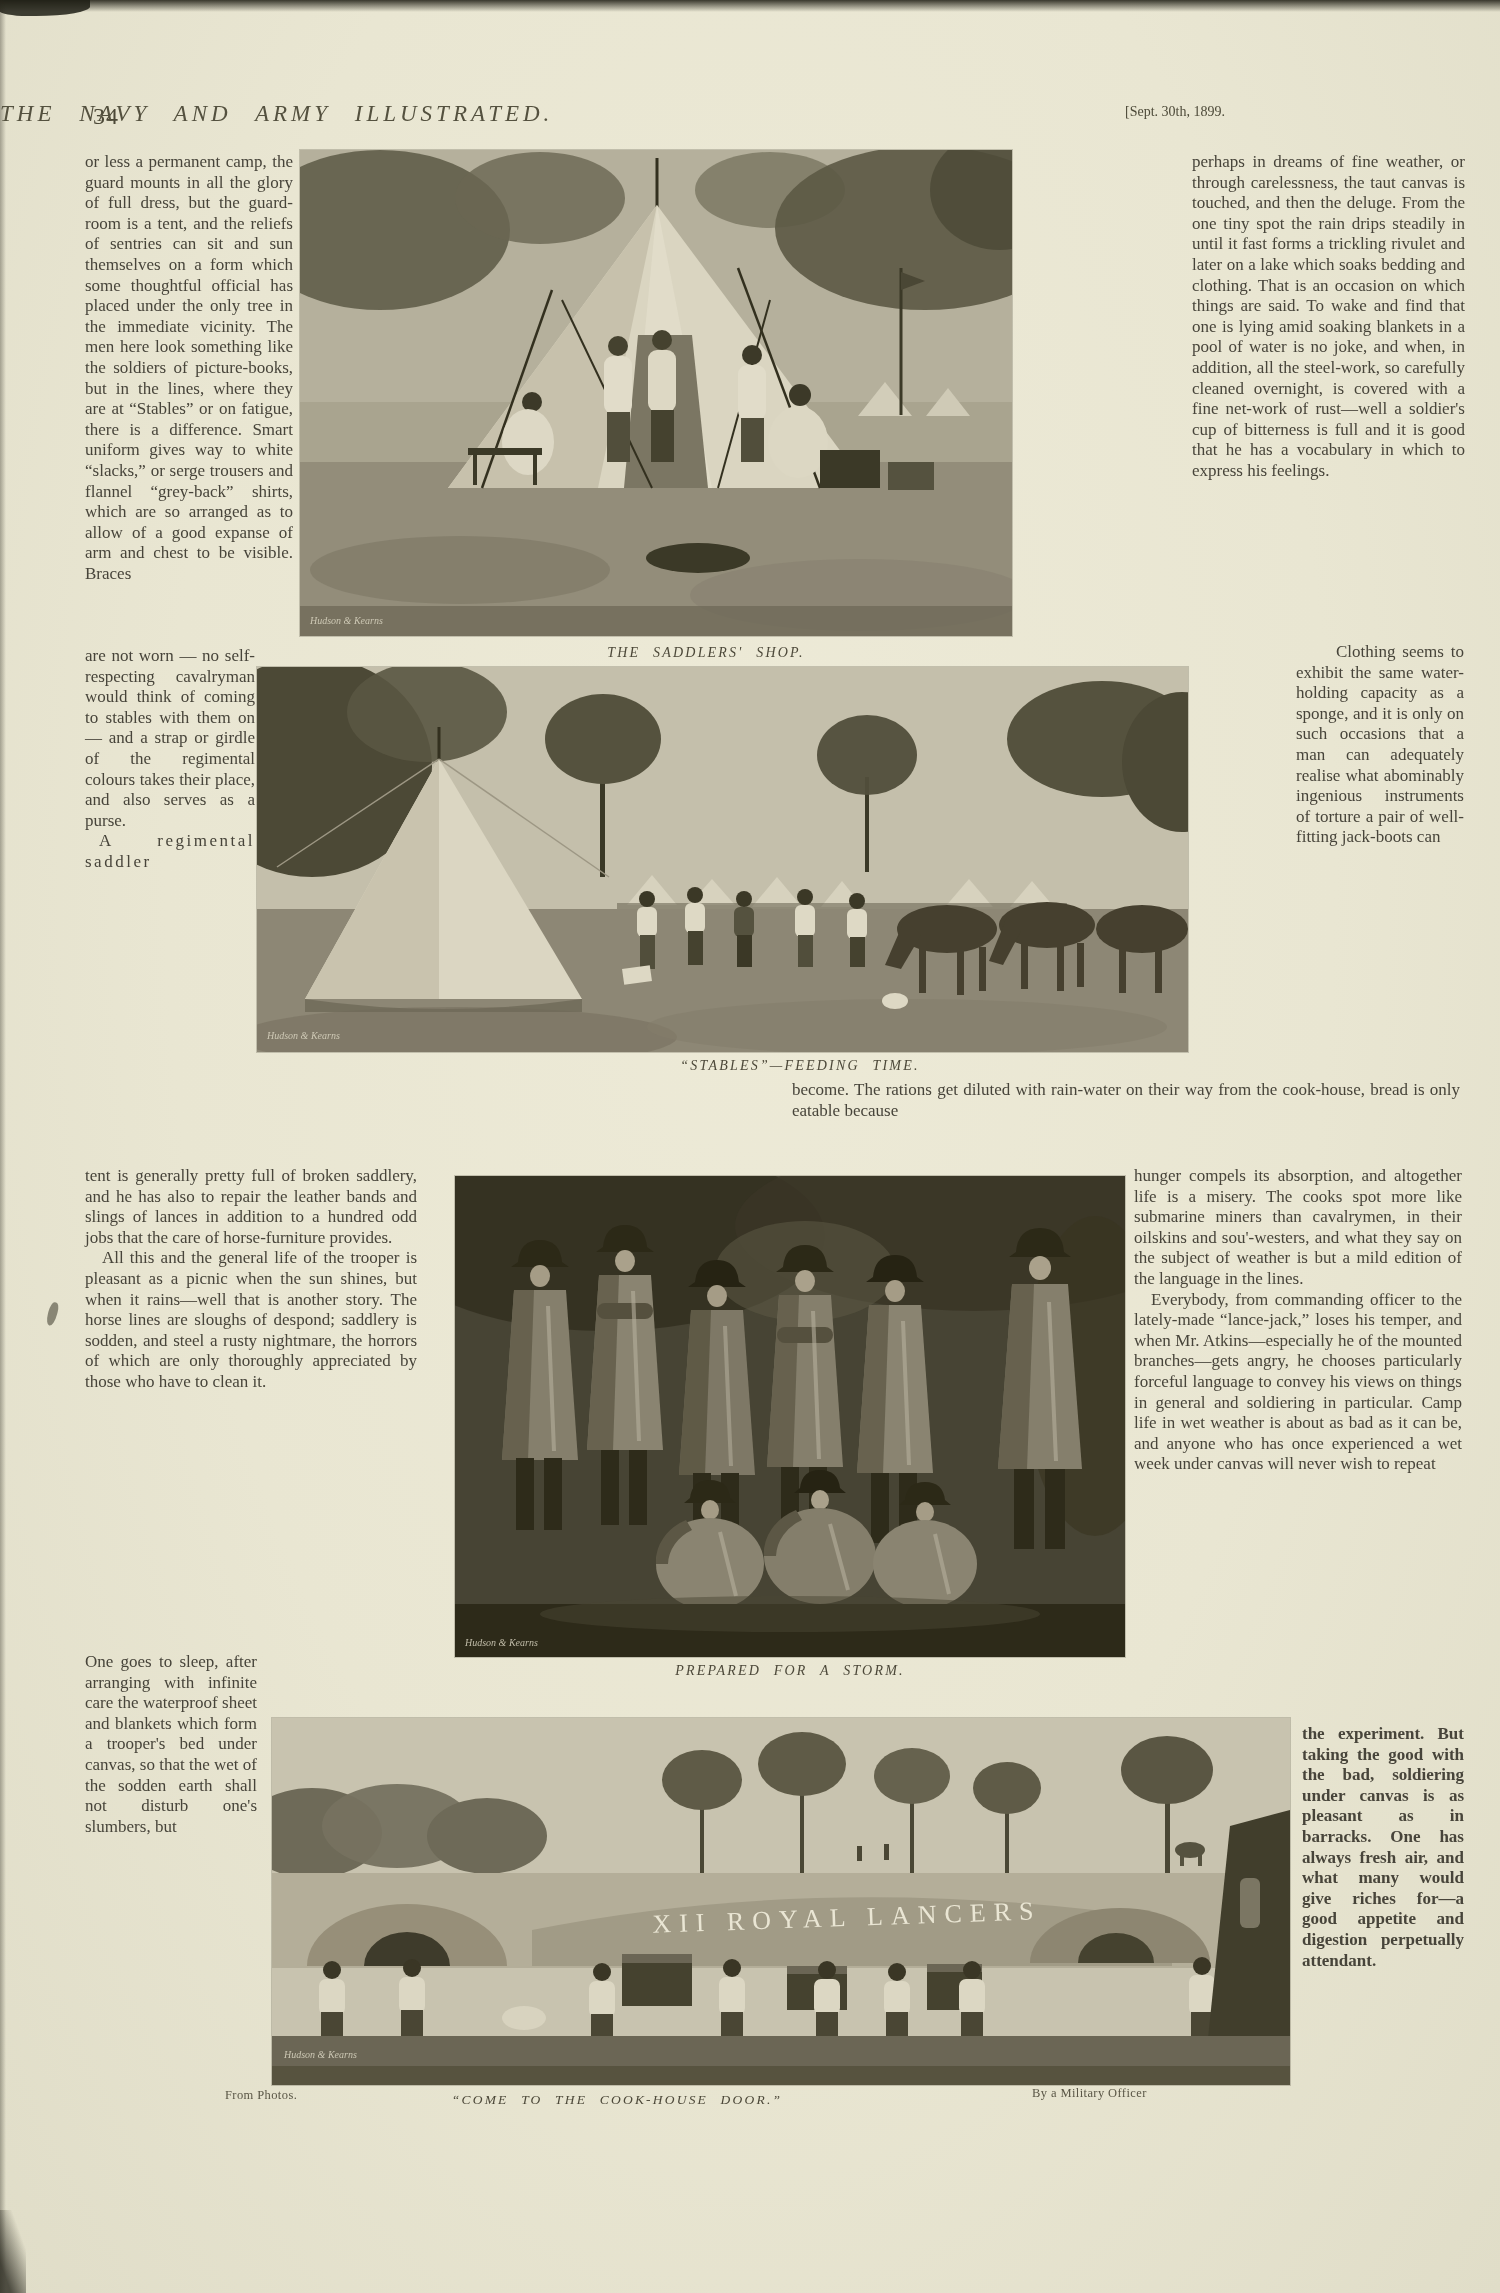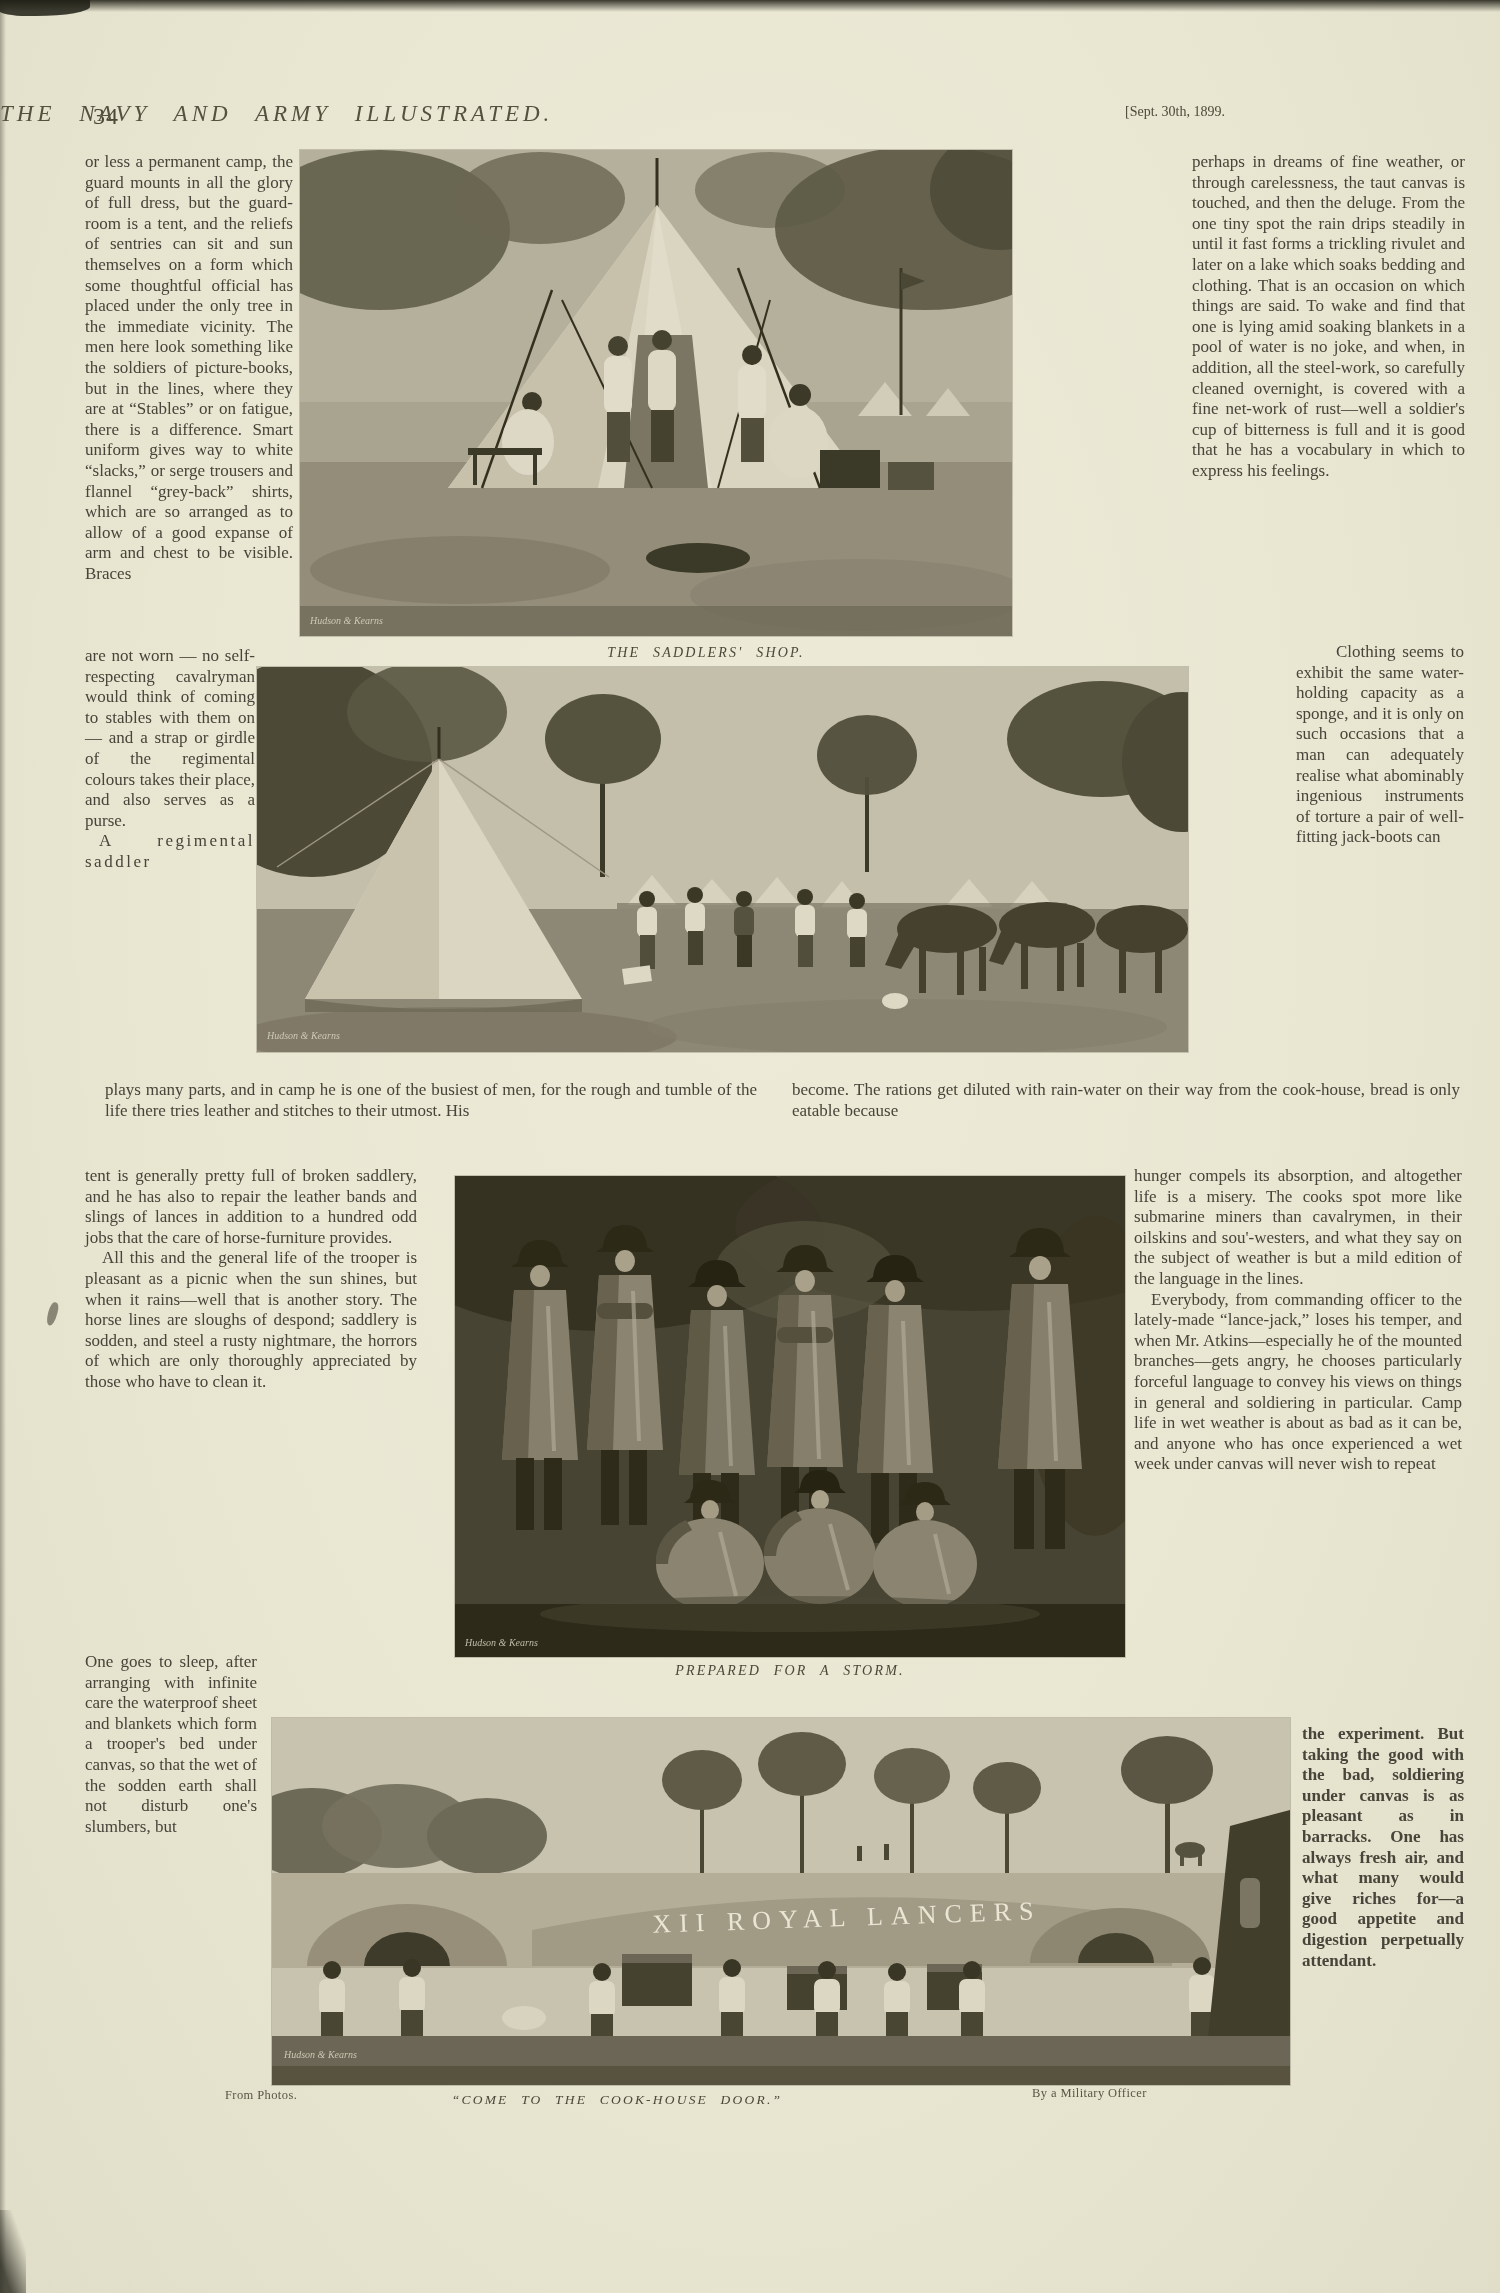--- a/index.html
+++ b/index.html
@@ -60,23 +60,20 @@
 
   <div class="tb" style="left:85px; top:152px; width:208px;">
     <p>or less a permanent camp, the guard mounts in all the glory of full dress, but the guard-room is a tent, and the reliefs of sentries can sit and sun themselves on a form which some thoughtful official has placed under the only tree in the immediate vicinity.  The men here look something like the soldiers of picture-books, but in the lines, where they are at “Stables” or on fatigue, there is a difference. Smart uniform gives way to white “slacks,” or serge trousers and flannel “grey-back” shirts, which are so arranged as to allow of a good expanse of arm and chest to be visible.  Braces</p>
   </div>
 
   <div class="tb" style="left:85px; top:646px; width:170px;">
     <p>are not worn — no self-respecting cavalryman would think of coming to stables with them on — and a strap or girdle of the regimental colours takes their place, and also serves as a purse.</p>
     <p class="spread">A regimental saddler</p>
   </div>
 
-  <div class="tb" style="left:105px; top:1080px; width:652px;">
-    <p>plays many parts, and in camp he is one of the busiest of men, for the rough and tumble of the life there tries leather and stitches to their utmost.  His</p>
-  </div>
 
   <div class="tb" style="left:85px; top:1166px; width:332px;">
     <p>tent is generally pretty full of broken saddlery, and he has also to repair the leather bands and slings of lances in addition to a hundred odd jobs that the care of horse-furniture provides.</p>
     <p class="indent">All this and the general life of the trooper is pleasant as a picnic when the sun shines, but when it rains—well that is another story. The horse lines are sloughs of despond; saddlery is sodden, and steel a rusty nightmare, the horrors of which are only thoroughly appreciated by those who have to clean it.</p>
   </div>
 
   <div class="tb" style="left:85px; top:1652px; width:172px;">
     <p>One goes to sleep, after arranging with infinite care the waterproof sheet and blankets which form a trooper's bed under canvas, so that the wet of the sodden earth shall not disturb one's slumbers, but</p>
   </div>
 
@@ -236,20 +233,21 @@
           <rect x="590" y="242" width="20" height="30" rx="6" fill="#ded9c5"></rect>
           <rect x="593" y="270" width="15" height="30" fill="#45422f"></rect>
       </g>
       <g>
         <ellipse cx="638" cy="334" rx="13" ry="8" fill="#ddd8c4"></ellipse>
         <rect x="366" y="300" width="28" height="16" fill="#ddd8c4" transform="rotate(-8 380 308)"></rect>
       </g>
       <text x="10" y="372" font-size="10" font-style="italic" fill="#d6d1bd" opacity="0.9">Hudson &amp; Kearns</text>
     </svg>
   </div>
+  <div class="caption" style="left:300px; top:1058px; width:1000px;">“STABLES”—FEEDING TIME.</div>
 
   <div class="photo" style="left:455px; top:1176px;">
     <svg width="670" height="481" viewBox="0 0 670 481">
       <rect width="670" height="481" fill="#474434"></rect>
       <g>
         <ellipse cx="150" cy="60" rx="220" ry="95" fill="#332f20" opacity="0.85"></ellipse>
         <ellipse cx="520" cy="50" rx="240" ry="85" fill="#3a3526" opacity="0.85"></ellipse>
         <ellipse cx="350" cy="95" rx="90" ry="50" fill="#5d5945" opacity="0.55"></ellipse>
         <ellipse cx="640" cy="200" rx="70" ry="160" fill="#38341f" opacity="0.6"></ellipse>
       </g>

